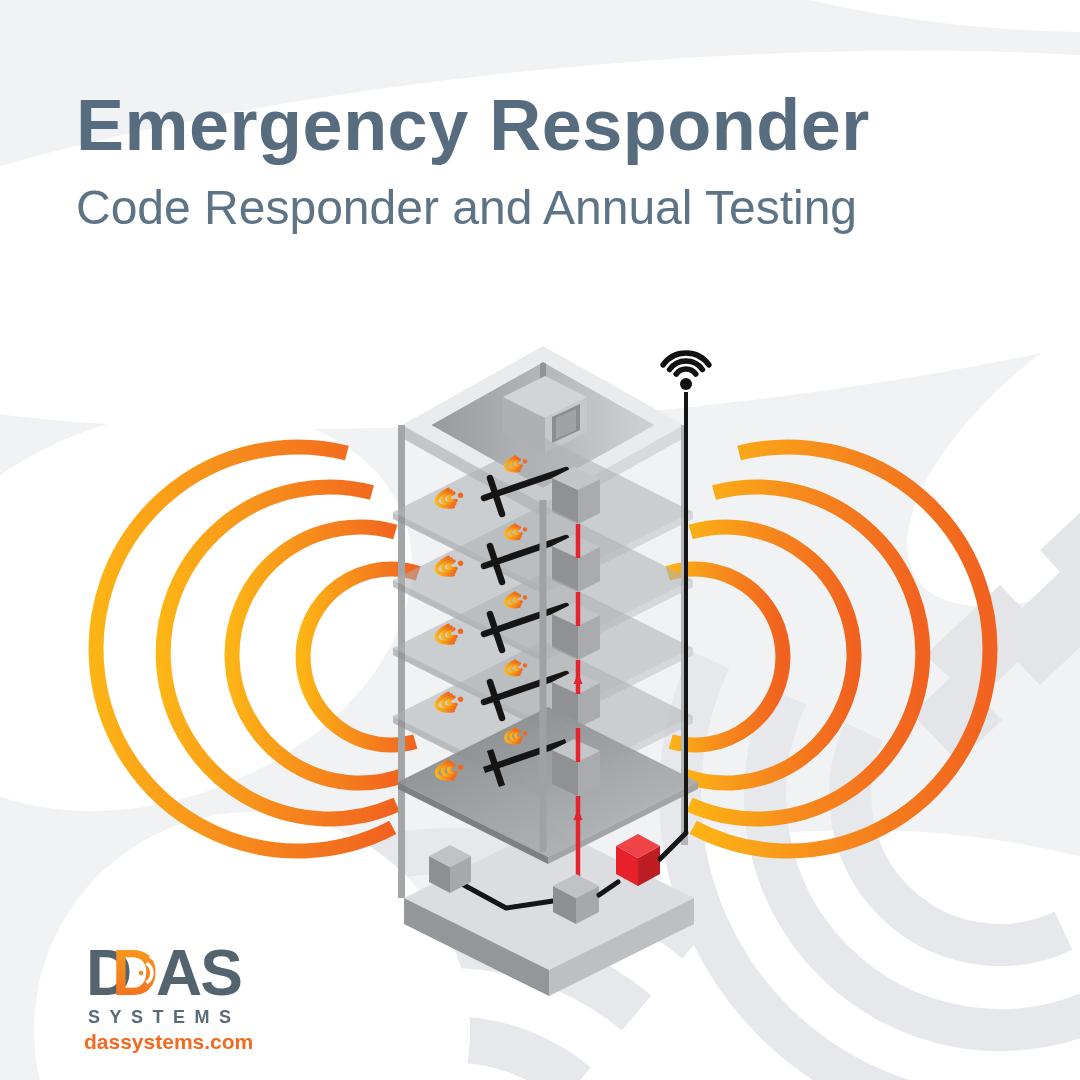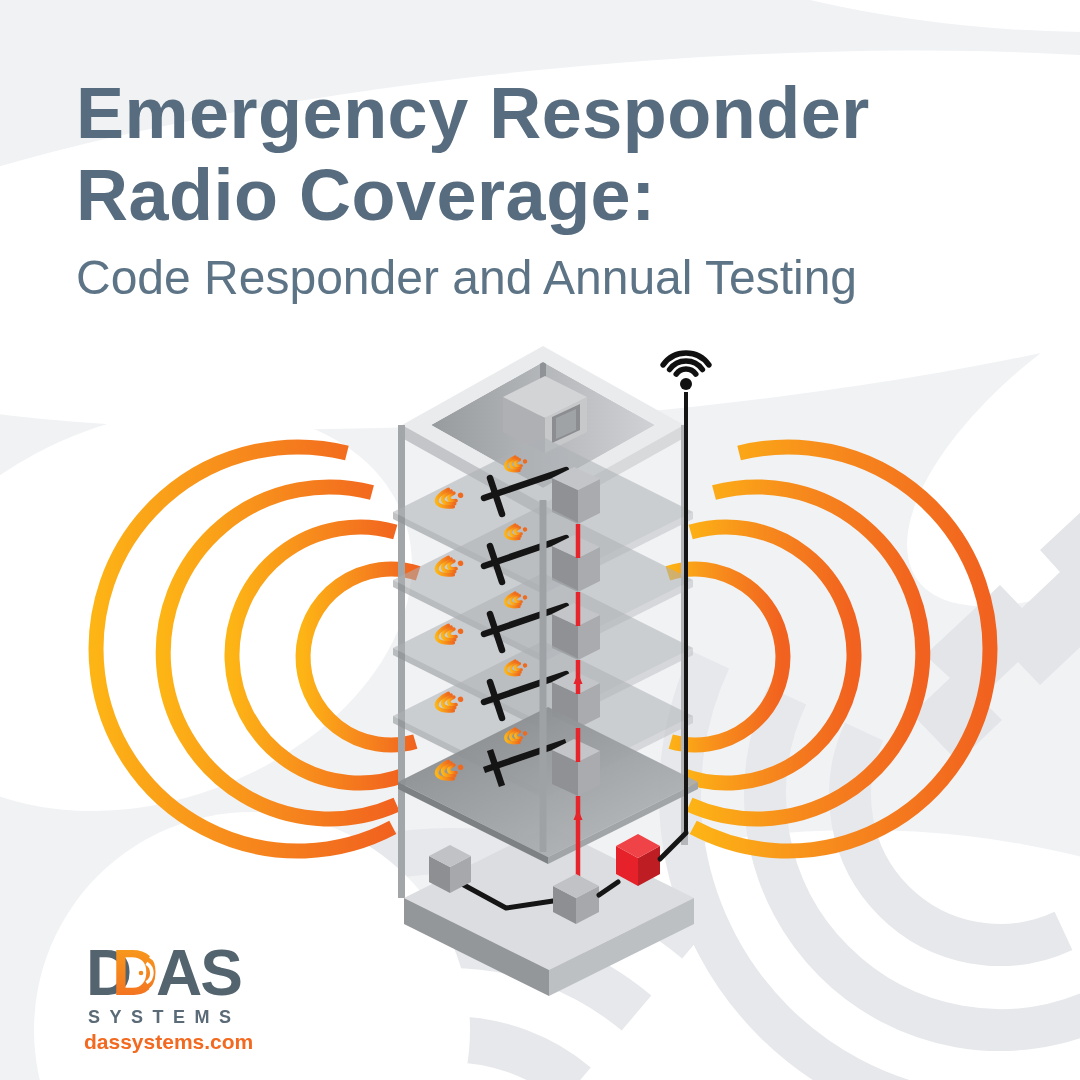--- a/index.html
+++ b/index.html
@@ -2,21 +2,21 @@
 <html><head>
 <meta charset="utf-8">
 <style>
   html,body{margin:0;padding:0;background:#ffffff;}
   .canvas{
     position:relative;width:1080px;height:1080px;overflow:hidden;
     background:#f0f2f4;
     font-family:"Liberation Sans", sans-serif;
   }
   .canvas > svg{position:absolute;left:0;top:0;}
-  .header{position:absolute;left:76px;top:72px;width:940px;z-index:5;}
+  .header{position:absolute;left:76px;top:84px;width:940px;z-index:5;}
   .title{
     margin:0;color:#576c7e;font-weight:bold;
     font-size:72px;line-height:1.14;letter-spacing:0.5px;
   }
   .title span{display:block;}
   .subtitle{
     margin:16px 0 0 0;color:#5d7486;font-weight:normal;
     font-size:48px;line-height:1.1;letter-spacing:0px;
   }
   .logo-systems{letter-spacing:9.5px;font-weight:bold;}
@@ -256,18 +256,17 @@
     </g>
     <text x="156" y="995" font-size="64" font-weight="bold" fill="#54646f" letter-spacing="-2">AS</text>
     <text class="logo-systems" x="88" y="1023" font-size="18" fill="#5a6a77">SYSTEMS</text>
     <text x="84" y="1049" font-size="21" font-weight="bold" fill="#f2691f">dassystems.com</text>
   </g>
 </svg>
 
   <header class="header">
     <h1 class="title">
       <span>Emergency Responder</span>
-      <span>Radio Coverage:</span>
     </h1>
     <p class="subtitle">Code Responder and Annual Testing</p>
   </header>
 
 </div>
 
 </body></html>

